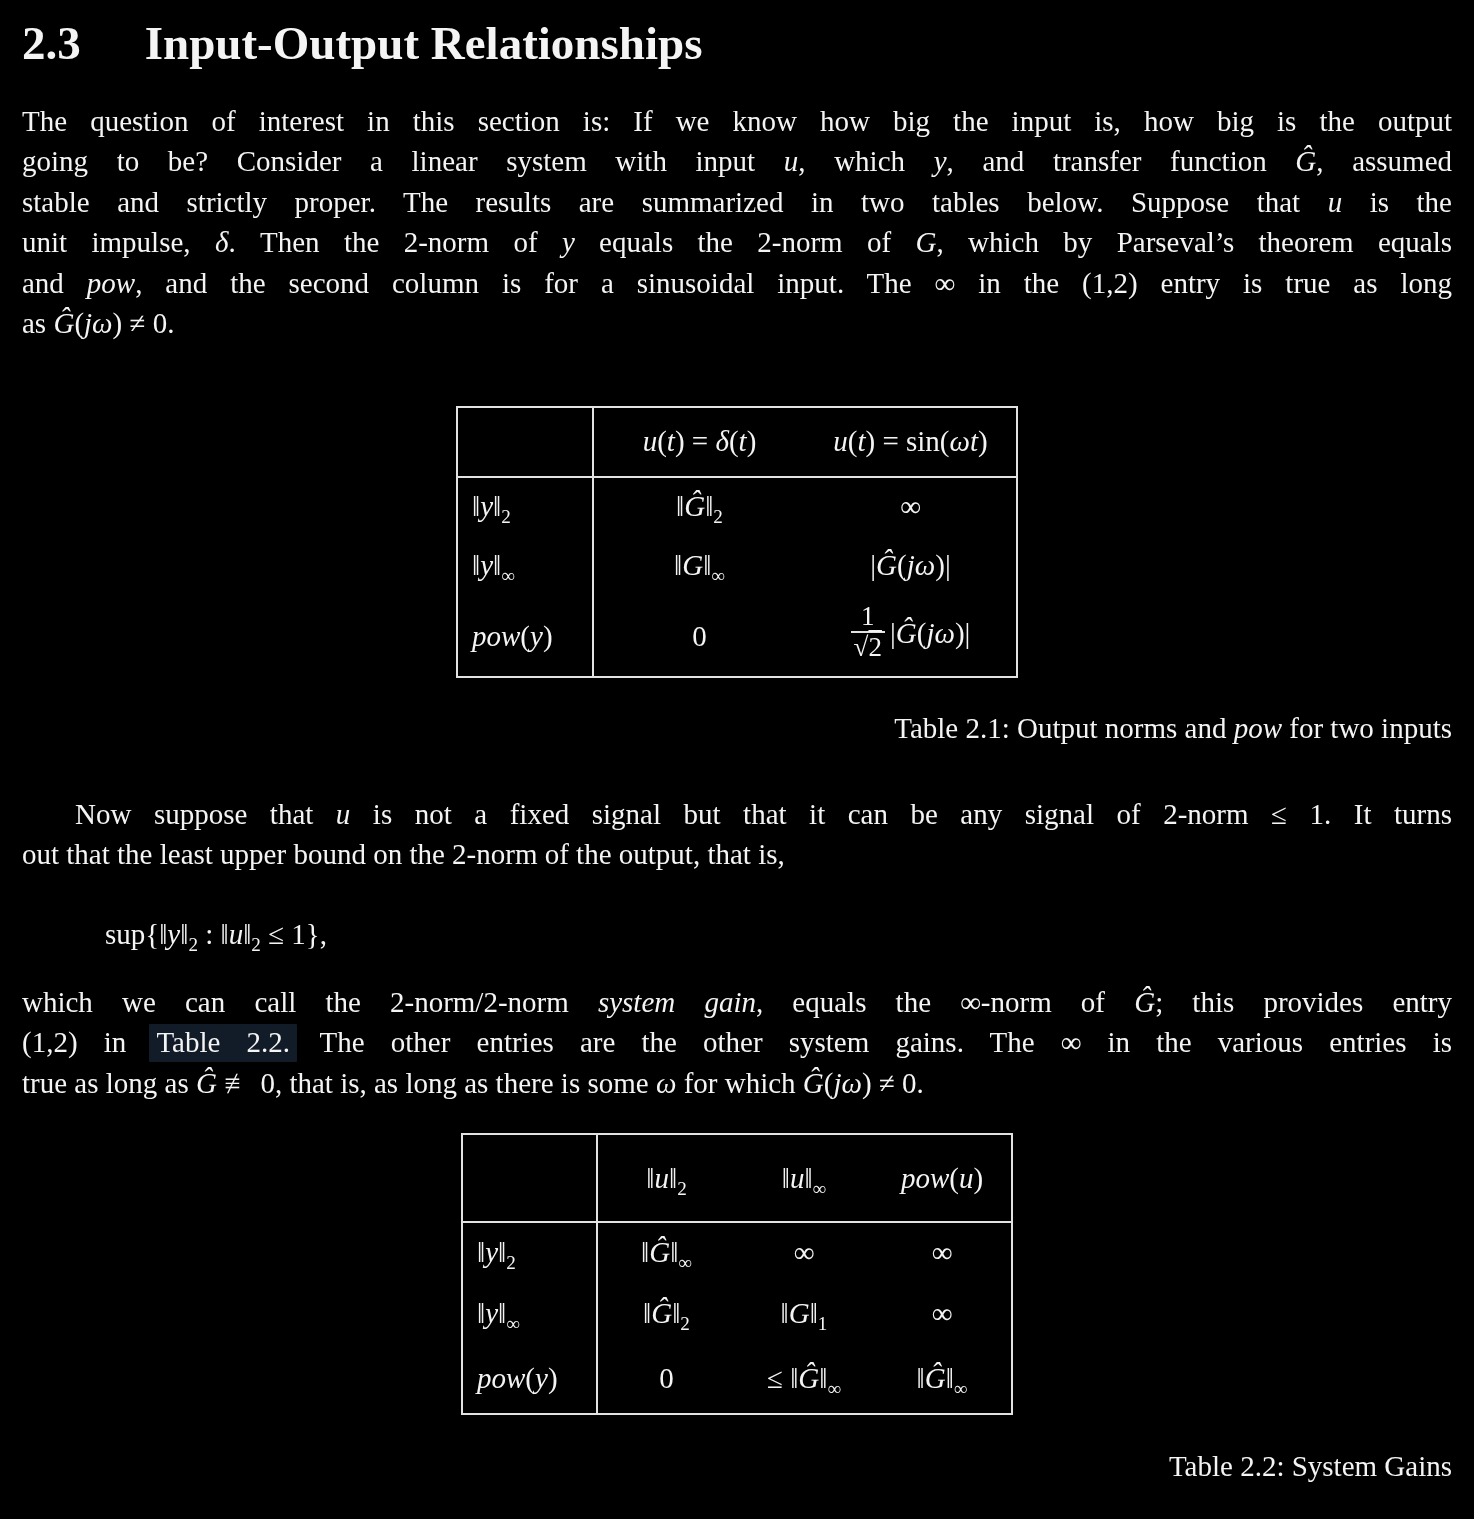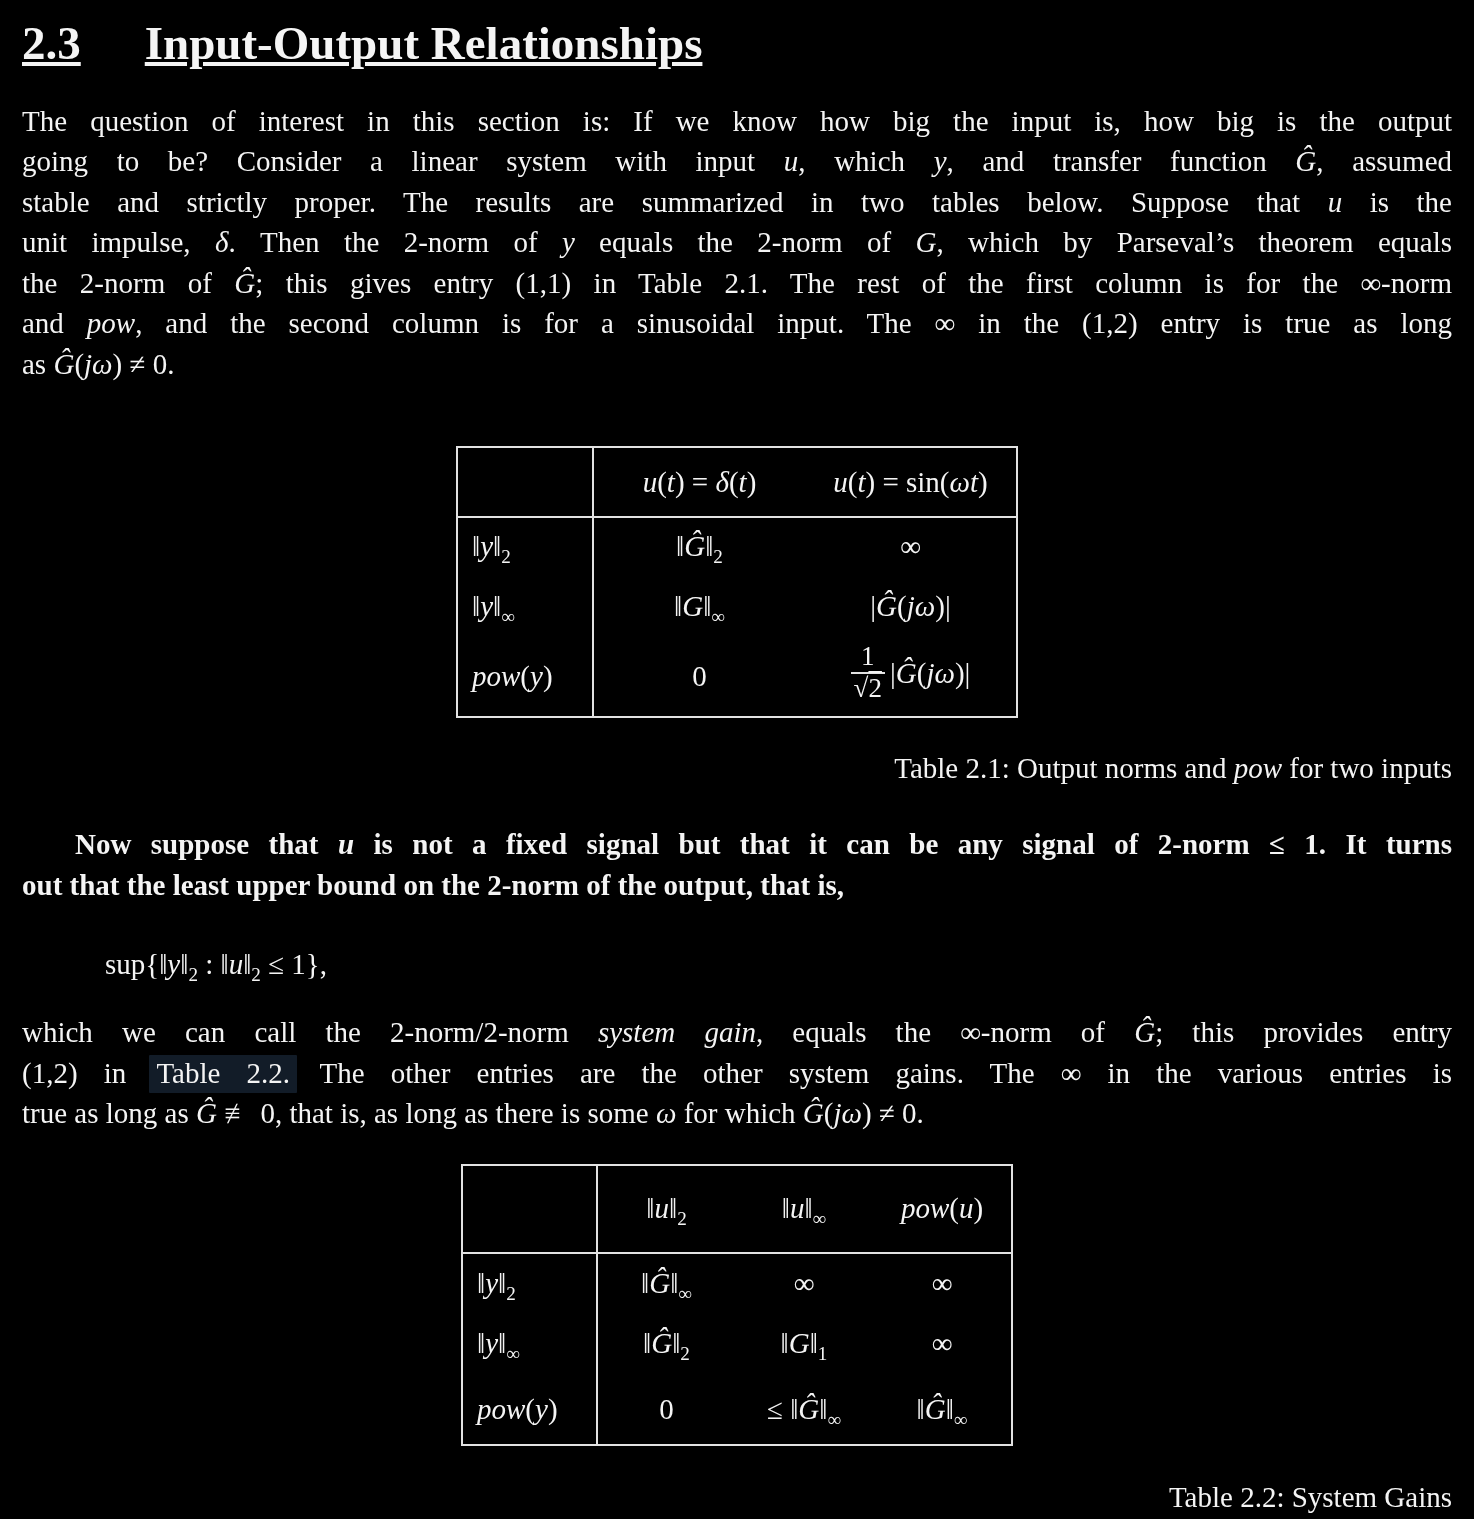--- a/index.html
+++ b/index.html
@@ -15,37 +15,37 @@
     box-sizing:border-box;
     padding:16px 22px 0 22px;
     background:var(--bg);
     color:var(--fg);
     font-family:"Liberation Serif","DejaVu Serif","DejaVu Sans",serif;
     overflow:hidden;
   }
   h1.section-title{
     display:flex;gap:64px;
     margin:0;
-    font-size:47px;font-weight:bold;line-height:1.16;text-decoration:underline;
+    font-size:47px;font-weight:bold;line-height:1.16;
   }
   .para{font-size:29px;line-height:40.5px;}
   .para .tline{
     text-align:justify;
     -moz-text-align-last:justify;
     text-align-last:justify;
     height:40.5px;white-space:nowrap;
   }
   .para .tline.last{text-align-last:auto;-moz-text-align-last:auto;}
   .indent-first .tline:first-child{text-indent:53px;}
   .it{font-style:italic;}
   sub{font-size:66%;line-height:0;}
   .hl{background:var(--hl);padding:2px 7px 4px 7px;margin:16px -3px;border-radius:1px;}
   .formula{font-size:29px;margin:37px 0 0 83px;line-height:44px;}
   #p1{margin-top:30px;}
-  #p2{margin-top:36px;font-weight:bold;}
+  #p2{margin-top:46px;}
   #p3{margin-top:26px;}
   .twrap{display:flex;justify-content:center;}
   #twrap1{margin-top:62px;}
   #twrap2{margin-top:30px;}
   table.mtable{
     border-collapse:collapse;
     border:2px solid var(--line);
     font-size:29px;color:var(--fg);
   }
   .mtable th,.mtable td{font-weight:normal;text-align:center;padding:0 10px;}
@@ -79,21 +79,20 @@
   <h1 class="section-title">
     <span>2.3</span>
     <span>Input-Output Relationships</span>
   </h1>
 
   <div id="p1" class="para">
       <div class="tline"><span>The question of interest in this section is: If we know how big the input is, how big is the output</span></div>
       <div class="tline"><span>going to be? Consider a linear system with input </span><span class="it">u</span><span>, which </span><span class="it">y</span><span>, and transfer function </span><span class="it">Ĝ</span><span>, assumed</span></div>
       <div class="tline"><span>stable and strictly proper. The results are summarized in two tables below. Suppose that </span><span class="it">u</span><span> is the</span></div>
       <div class="tline"><span>unit impulse, </span><span class="it">δ</span><span>. Then the 2-norm of </span><span class="it">y</span><span> equals the 2-norm of </span><span class="it">G</span><span>, which by Parseval’s theorem equals</span></div>
-      <div class="tline"><span>the 2-norm of </span><span class="it">Ĝ</span><span>; this gives entry (1,1) in Table 2.1. The rest of the first column is for the ∞-norm</span></div>
       <div class="tline"><span>and </span><span class="it">pow</span><span>, and the second column is for a sinusoidal input. The ∞ in the (1,2) entry is true as long</span></div>
       <div class="tline last"><span>as </span><span class="it">Ĝ</span><span>(</span><span class="it">jω</span><span>) ≠ 0.</span></div>
     </div>
 
   <div id="twrap1" class="twrap">
     <table id="table1" class="mtable">
       <colgroup>
           <col style="width:136px">
           <col style="width:212px">
           <col style="width:212px">

